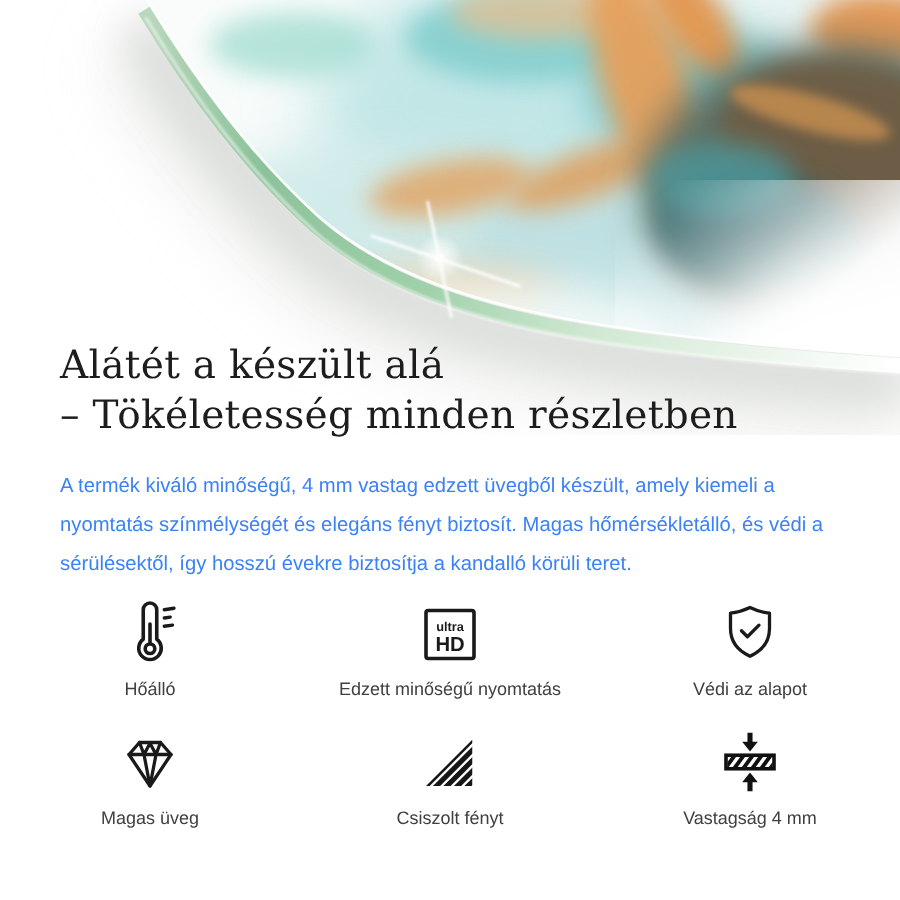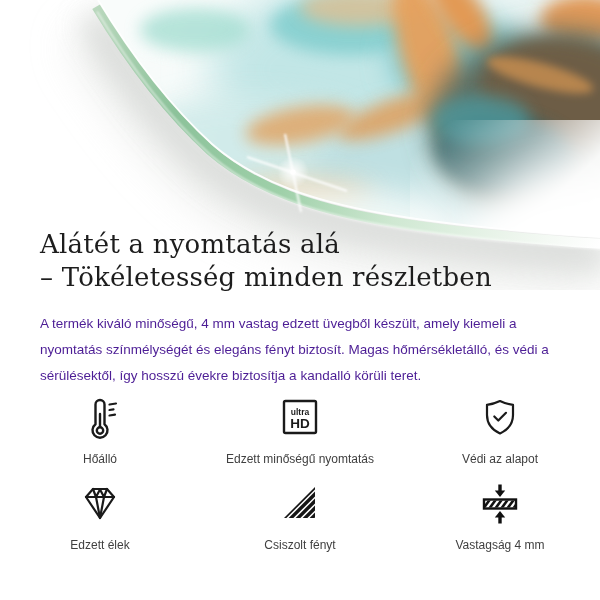--- a/index.html
+++ b/index.html
@@ -18,40 +18,40 @@
     font-weight: 400;
     font-size: 26px;
     line-height: 33px;
     color: #1d1d1d;
     letter-spacing: 0.2px;
   }
   .desc {
     margin-top: 17px;
     font-size: 13.5px;
     line-height: 26px;
-    color: #4c1d95;
+    color: #3b82f6;
     max-width: 540px;
   }
   .features {
     position: absolute;
     top: 396px; left: 0;
     width: 600px;
     display: grid;
     grid-template-columns: repeat(3, 1fr);
     row-gap: 16px;
   }
   .feature {
     display: flex;
     flex-direction: column;
     align-items: center;
   }
   .icon-box {
     height: 48px;
     display: flex;
-    align-items: flex-start;
+    align-items: flex-end;
     justify-content: center;
   }
   .feature-label {
     margin-top: 8px;
     font-size: 12px;
     color: #404040;
     text-align: center;
   }
   .ico { stroke: #1a1a1a; fill: none; stroke-width: 2.2; }
 </style>
@@ -148,21 +148,21 @@
       <circle cx="293" cy="172" r="16" fill="url(#glowGrad)"></circle>
       <line x1="247" y1="157" x2="347" y2="191" stroke="#ffffff" stroke-width="2" filter="url(#b1)" opacity="0.95"></line>
       <line x1="285" y1="134" x2="301" y2="212" stroke="#ffffff" stroke-width="2" filter="url(#b1)" opacity="0.9"></line>
       <circle cx="293" cy="172" r="2.6" fill="#ffffff"></circle>
     </g>
   </svg>
 </div>
 
 <div class="text-block">
   <h1 class="heading">
-    <div>Alátét a nyomtatás alá</div>
+    <div>Alátét a készült alá</div>
     <div>– Tökéletesség minden részletben</div>
   </h1>
   <p class="desc">A termék kiváló minőségű, 4 mm vastag edzett üvegből készült, amely kiemeli a nyomtatás színmélységét és elegáns fényt biztosít. Magas hőmérsékletálló, és védi a sérülésektől, így hosszú évekre biztosítja a kandalló körüli teret.</p>
 </div>
 
 <div class="features">
 
   <div class="feature">
     <div class="icon-box">
       <svg width="36" height="46" viewBox="0 0 36 46" class="ico" stroke-linecap="round" stroke-linejoin="round">
@@ -200,21 +200,21 @@
 
   <div class="feature">
     <div class="icon-box">
       <svg width="46" height="42" viewBox="0 0 46 42" class="ico" stroke-width="1.8" stroke-linejoin="round" stroke-linecap="round">
         <path d="M9,15 L16,7 H30 L37,15 L23,36 Z"></path>
         <line x1="9" y1="15" x2="37" y2="15"></line>
         <polyline points="16,7 19,15 23,7.5 27,15 30,7"></polyline>
         <polyline points="19,15 23,36 27,15"></polyline>
       </svg>
     </div>
-    <div class="feature-label">Edzett élek</div>
+    <div class="feature-label">Magas üveg</div>
   </div>
 
   <div class="feature">
     <div class="icon-box">
       <svg width="42" height="42" viewBox="0 0 42 42">
         <defs>
           <clipPath id="triClip">
               <path d="M5,36 L36,36 L36,5 Z"></path>
             </clipPath>
         </defs>

